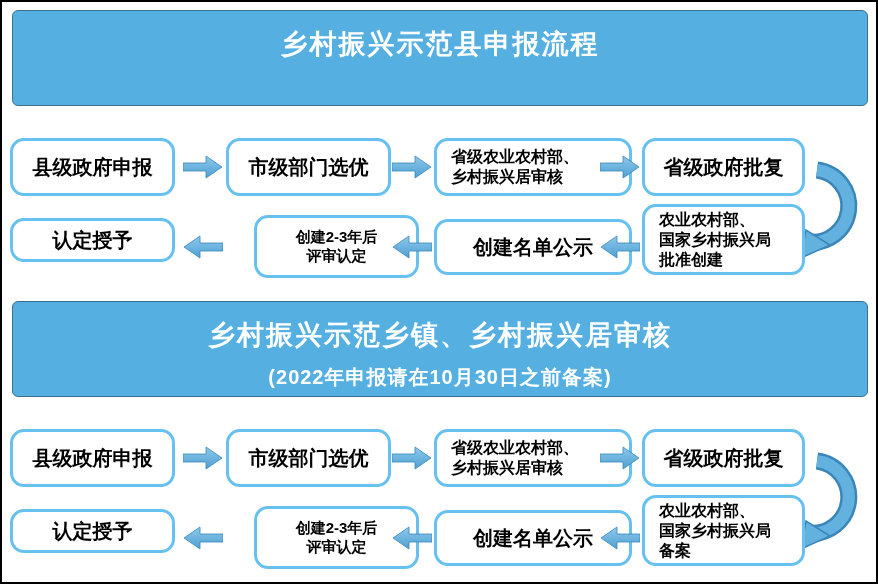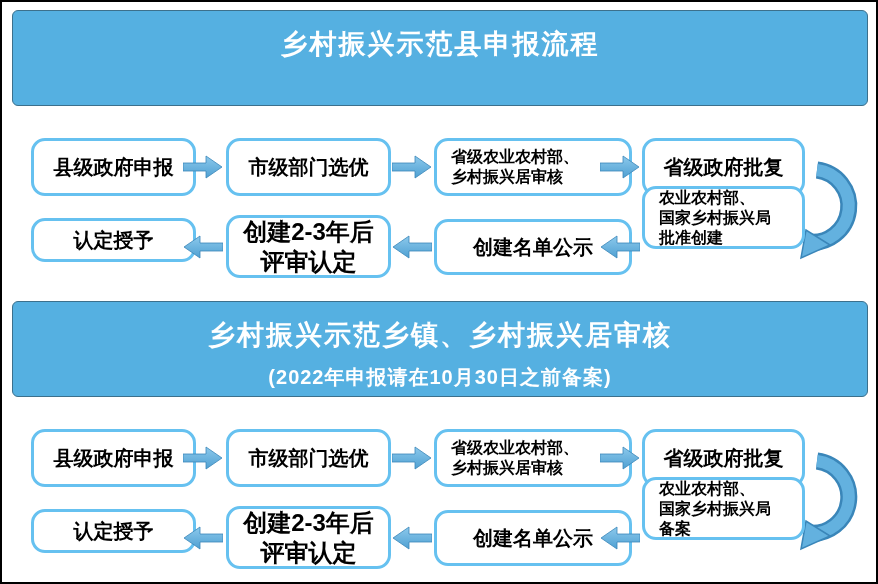--- a/index.html
+++ b/index.html
@@ -33,43 +33,43 @@
     border-radius:14px;
     display:flex; align-items:center; justify-content:center;
     font-weight:700; color:var(--box-text,#000);
     text-align:center; font-size:20px; line-height:1.25;
     white-space:pre-line;
   }
   .box.small {
     font-size:16px; justify-content:flex-start;
     padding-left:14px; text-align:left;
   }
-  .box.mid { font-size:24px; }
+  .box.mid { font-size:15px;margin-left:28px; }
   .arrow { position:absolute; width:40px; height:28px; }
   .curve-arrow { position:absolute; left:798px; top:148px; width:64px; height:104px; }
   .grad-light { stop-color:var(--arrow-light,#8CC9EC); }
   .grad-dark  { stop-color:var(--arrow-dark,#4FA0D2); }
   .arrow-poly { fill:url(#agrad); stroke:var(--arrow-outline,#3A86B9); stroke-width:0.8; }
   .curve-under { fill:none; stroke:var(--arrow-outline,#3A86B9); stroke-width:17; }
   .curve-over  { fill:none; stroke:var(--arrow-mid,#63B1DF); stroke-width:12; }
   .curve-head  { fill:var(--arrow-mid,#63B1DF); stroke:var(--arrow-outline,#3A86B9); stroke-width:1.5; }
 
   
-  .c1 { left:29px;  width:165px; }
+  .c1 { left:8px;  width:165px; }
   .c2 { left:224px; width:165px; }
   .c3 { left:432px; width:198px; }
   .c4 { left:640px; width:163px; }
   .r1 { top:128px; height:58px; }
   .a-r1 { top:143px; }
   .a-r2 { top:223px; }
   .ga1 { left:181px; } .ga2 { left:390px; } .ga3 { left:598px; }
   .bA { top:208px; height:44px; }
   .bB { top:205px; height:63px; }
   .bC { top:209px; height:56px; }
-  .bD { top:176px; height:63px; }
+  .bD { top:194px; height:71px; }
 </style>
 </head>
 <body>
 
 <svg width="0" height="0" style="position:absolute" aria-hidden="true">
   <defs>
     <linearGradient id="agrad" x1="0" y1="0" x2="0" y2="1">
       <stop offset="0" class="grad-light"></stop>
       <stop offset="1" class="grad-dark"></stop>
     </linearGradient>

